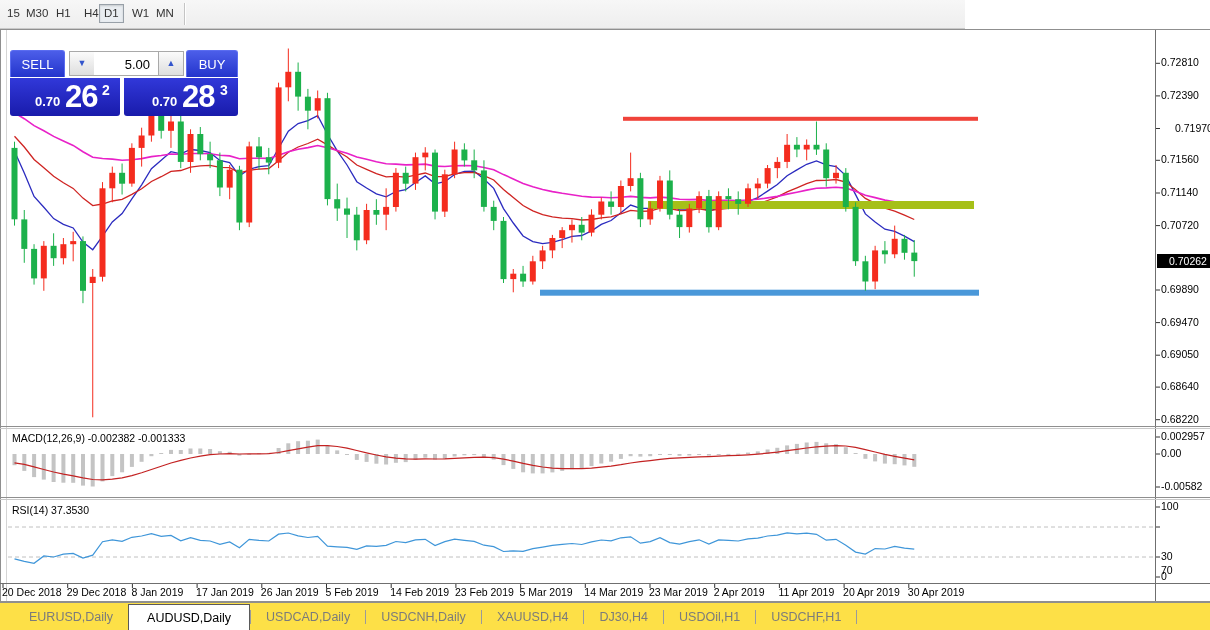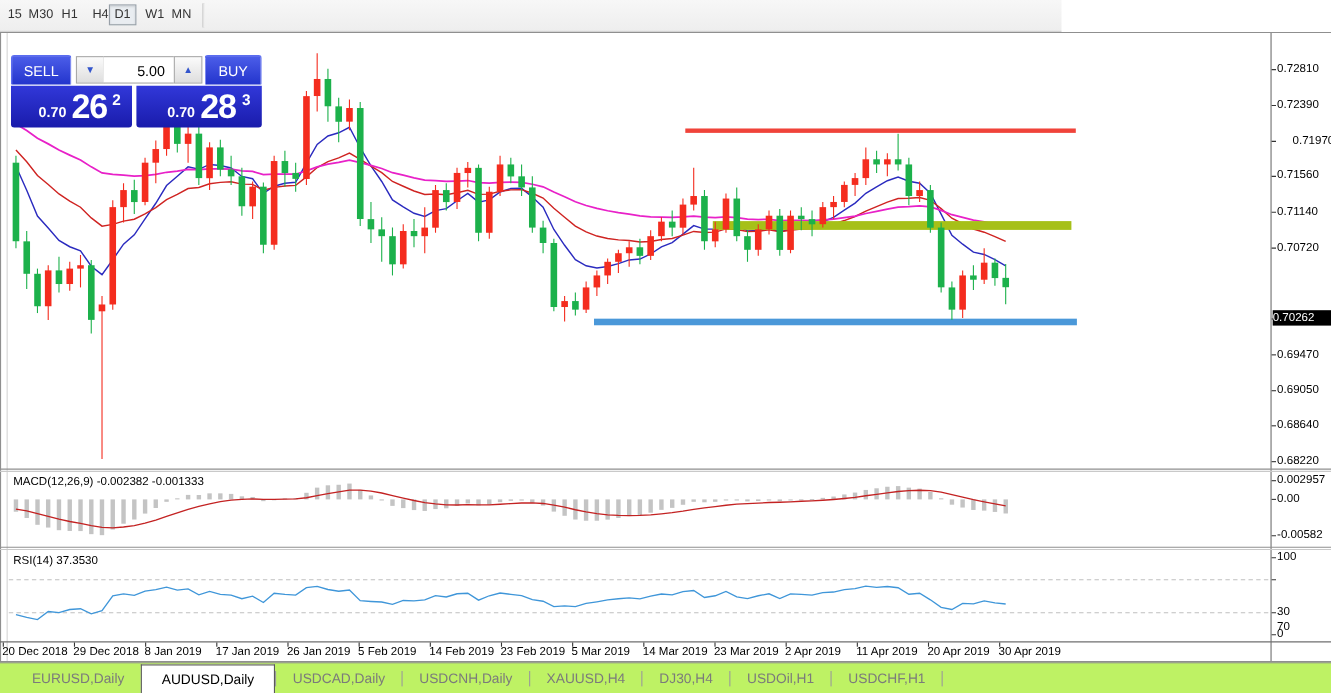--- a/index.html
+++ b/index.html
@@ -18,21 +18,21 @@
 
   
   #chart-window{position:absolute;left:0;top:29px;width:1210px;height:573px;background:#fff;}
   #chart-svg{position:absolute;left:0;top:0;}
   .overlay-label{position:absolute;font-size:10.5px;color:#000;white-space:nowrap;}
   #chart-title{position:absolute;left:12px;top:4px;font-size:11px;color:#000;white-space:nowrap;}
   #chart-title .arrow{font-size:8px;vertical-align:1px;margin-right:4px;}
 
   .axis-label{position:absolute;left:1161px;font-size:10.5px;color:#000;white-space:nowrap;}
   .cur-price{position:absolute;left:1157px;width:53px;height:14px;background:#000;
-    color:#fff;font-size:10.5px;line-height:14px;padding-left:0;box-sizing:border-box;margin-top:28px;}
+    color:#fff;font-size:10.5px;line-height:14px;padding-left:12px;box-sizing:border-box;}
   .date-label{position:absolute;font-size:10.5px;color:#000;white-space:nowrap;top:557px;}
 
   
   #trade-panel{position:absolute;left:10px;top:21px;width:228px;height:95px;}
   .tp-btn{position:absolute;top:0;height:27px;border-radius:3px 3px 0 0;
     background:linear-gradient(#4c5ee9,#2334cc);border:1px solid #5a6cf0;border-bottom:none;
     color:#fff;font-size:13px;text-align:center;line-height:27px;box-sizing:border-box;cursor:pointer;}
   #tp-sell{left:0;width:55px;}
   #tp-buy{left:176px;width:52px;}
   .tp-spin{position:absolute;top:1px;width:26px;height:25px;background:linear-gradient(#fbfbfb,#dedede);
@@ -48,21 +48,21 @@
   #tp-price-sell{left:0;width:110px;}
   #tp-price-buy{left:114px;width:114px;}
   .tp-price .small{position:absolute;bottom:7px;font-size:13px;font-weight:bold;margin-top:42px;}
   .tp-price .big{position:absolute;bottom:1px;font-size:31px;font-weight:bold;letter-spacing:-1px;}
   .tp-price .sup{position:absolute;font-size:14px;font-weight:bold;}
   #tp-price-sell .small{left:25px;} #tp-price-sell .big{left:55px;} #tp-price-sell .sup{left:92px;top:4px;}
   #tp-price-buy  .small{left:28px;} #tp-price-buy  .big{left:58px;} #tp-price-buy  .sup{left:96px;top:4px;}
 
   
   #tab-strip{position:absolute;left:0;top:602px;width:1210px;height:28px;
-    background:#bef264;border-top:1px solid #8f8f8f;display:flex;align-items:stretch;}
+    background:#fde047;border-top:1px solid #8f8f8f;display:flex;align-items:stretch;}
   .tab{font-size:12.5px;color:#7b7b7b;padding:0 15px;display:flex;align-items:center;cursor:pointer;}
   .tab.first{margin-left:14px;}
   .tab.active{background:#fff;border:1px solid #5a5a5a;border-bottom:none;color:#000;margin-top:1px;
     padding:0 18px;}
   .tab-sep{width:1px;height:14px;background:#9a9a9a;align-self:center;}
 </style>
 </head>
 <body>
 
 <div id="app">

